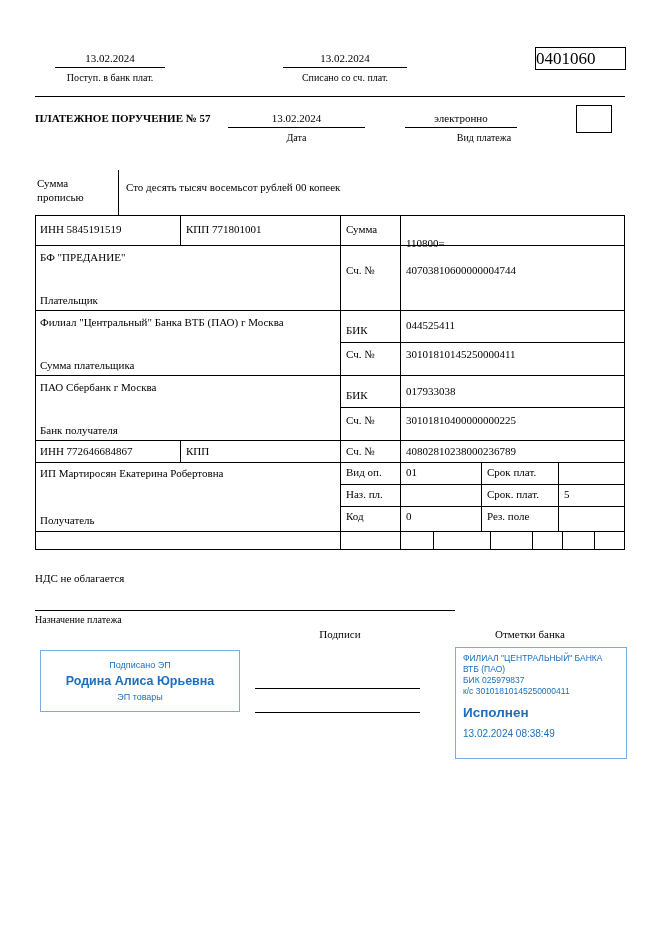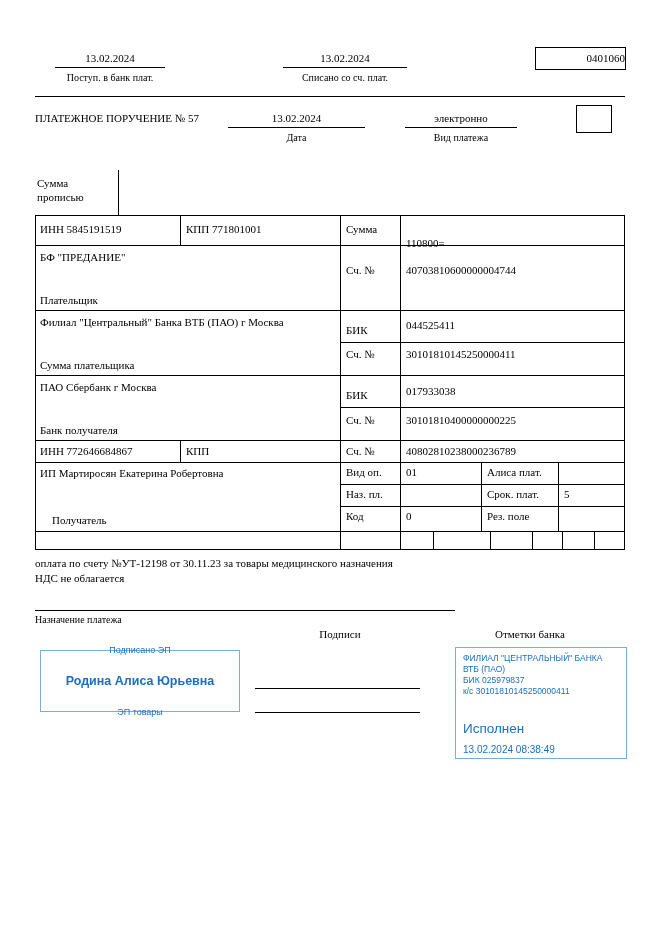--- a/index.html
+++ b/index.html
@@ -1,59 +1,60 @@
 <!DOCTYPE html>
 <html><head>
 <meta charset="utf-8">
 <style>
   *{box-sizing:border-box;margin:0;padding:0}
   html,body{background:#fff}
   body{font-family:"Liberation Serif","DejaVu Serif",serif;color:#000}
   #page{position:relative;width:660px;height:933px;background:#fff;overflow:hidden}
   .t{position:absolute;font-size:11px;line-height:13px;white-space:nowrap}
   .sm{font-size:10px}
-  .b{font-weight:normal}
+  .b{font-weight:bold}
   .c{text-align:center}
   .ul{border-bottom:1px solid #000;padding-bottom:2px}
-  .box{position:absolute;border:1px solid #000;font-size:11px;text-align:right}
+  .box{position:absolute;border:1px solid #000;font-size:17px;text-align:left}
   .hl{position:absolute;height:1px;background:#000}
   .vl{position:absolute;width:1px;background:#000}
   .stamp{position:absolute;border:1px solid #7aadde;color:#1b6fc0;
          font-family:"Liberation Sans","DejaVu Sans",sans-serif}
-  .stamp.sig{display:flex;flex-direction:column;justify-content:center;align-items:center;gap:18px}
+  .stamp.sig{display:flex;flex-direction:column;justify-content:center;align-items:center;gap:3px}
   .st-sm{font-size:9px;line-height:11px}
   .st-name{font-size:12.5px;font-weight:bold;line-height:15px}
   .stamp.bank{padding:5px 7px}
   .stamp.bank .st-sm{font-size:8.5px;line-height:11px;white-space:nowrap}
-  .st-status{font-size:13.5px;font-weight:normal;margin-top:24px;line-height:16px}
+  .st-status{font-size:13.5px;font-weight:bold;margin-top:8px;line-height:16px}
   .st-ts{font-size:10px;margin-top:7px;line-height:12px}
 </style>
 </head>
 <body>
 
 <div id="page">
 
   <div class="t ul c" style="left:55px;top:52px;width:110px">13.02.2024</div>
   <div class="t sm c" style="left:55px;top:71px;width:110px">Поступ. в банк плат.</div>
   <div class="t ul c" style="left:283px;top:52px;width:124px">13.02.2024</div>
   <div class="t sm c" style="left:283px;top:71px;width:124px">Списано со сч. плат.</div>
   <div class="box" style="left:535px;top:47px;width:91px;height:23px;line-height:21px">0401060</div>
 
   <div class="hl" style="left:35px;top:96px;width:590px"></div>
 
   <div class="t b" style="left:35px;top:112px">ПЛАТЕЖНОЕ ПОРУЧЕНИЕ № 57</div>
   <div class="t ul c" style="left:228px;top:112px;width:137px">13.02.2024</div>
   <div class="t sm c" style="left:228px;top:131px;width:137px">Дата</div>
   <div class="t ul c" style="left:405px;top:112px;width:112px">электронно</div>
-  <div class="t sm c" style="left:405px;top:131px;width:112px">Вид платежа</div>
+  <div class="t sm c" style="left:428px;top:131px;width:112px">Вид платежа</div>
   <div class="box" style="left:576px;top:105px;width:36px;height:28px"></div>
 
   <div class="t" style="left:37px;top:177px">Сумма</div>
   <div class="t" style="left:37px;top:191px">прописью</div>
   <div class="vl" style="left:118px;top:170px;height:45px"></div>
+  <div class="t" style="left:126px;top:181px">Сто десять тысяч восемьсот рублей 00 копеек</div>
 
   <div class="hl" style="left:35px;top:215px;width:590px"></div>
   <div class="vl" style="left:35px;top:215px;height:334px"></div>
   <div class="vl" style="left:624px;top:215px;height:334px"></div>
   <div class="vl" style="left:340px;top:215px;height:334px"></div>
   <div class="vl" style="left:400px;top:215px;height:334px"></div>
   <div class="vl" style="left:180px;top:215px;height:30px"></div>
   <div class="hl" style="left:35px;top:245px;width:590px"></div>
   <div class="hl" style="left:35px;top:310px;width:590px"></div>
   <div class="hl" style="left:340px;top:342px;width:285px"></div>
@@ -97,33 +98,32 @@
   <div class="t" style="left:406px;top:385px">017933038</div>
   <div class="t" style="left:346px;top:414px">Сч. №</div>
   <div class="t" style="left:406px;top:414px">30101810400000000225</div>
 
   <div class="t" style="left:40px;top:445px">ИНН 772646684867</div>
   <div class="t" style="left:186px;top:445px">КПП</div>
   <div class="t" style="left:346px;top:445px">Сч. №</div>
   <div class="t" style="left:406px;top:445px">40802810238000236789</div>
 
   <div class="t" style="left:40px;top:467px">ИП Мартиросян Екатерина Робертовна</div>
-  <div class="t" style="left:52px;top:514px">Получатель</div>
+  <div class="t" style="left:40px;top:514px">Получатель</div>
 
   <div class="t" style="left:346px;top:466px">Вид оп.</div>
   <div class="t" style="left:406px;top:466px">01</div>
-  <div class="t" style="left:487px;top:466px">Алиса плат.</div>
+  <div class="t" style="left:487px;top:466px">Срок плат.</div>
   <div class="t" style="left:346px;top:488px">Наз. пл.</div>
   <div class="t" style="left:487px;top:488px">Срок. плат.</div>
   <div class="t" style="left:564px;top:488px">5</div>
   <div class="t" style="left:346px;top:510px">Код</div>
   <div class="t" style="left:406px;top:510px">0</div>
   <div class="t" style="left:487px;top:510px">Рез. поле</div>
 
-  <div class="t" style="left:35px;top:557px">оплата по счету №УТ-12198 от 30.11.23 за  товары медицинского назначения</div>
   <div class="t" style="left:35px;top:572px">НДС не облагается</div>
   <div class="hl" style="left:35px;top:610px;width:420px"></div>
   <div class="t sm" style="left:35px;top:613px">Назначение платежа</div>
 
   <div class="t c" style="left:270px;top:628px;width:140px">Подписи</div>
   <div class="t c" style="left:455px;top:628px;width:150px">Отметки банка</div>
 
   <div class="stamp sig" style="left:40px;top:650px;width:200px;height:62px">
     <div class="st-sm">Подписано ЭП</div>
     <div class="st-name">Родина Алиса Юрьевна</div>

